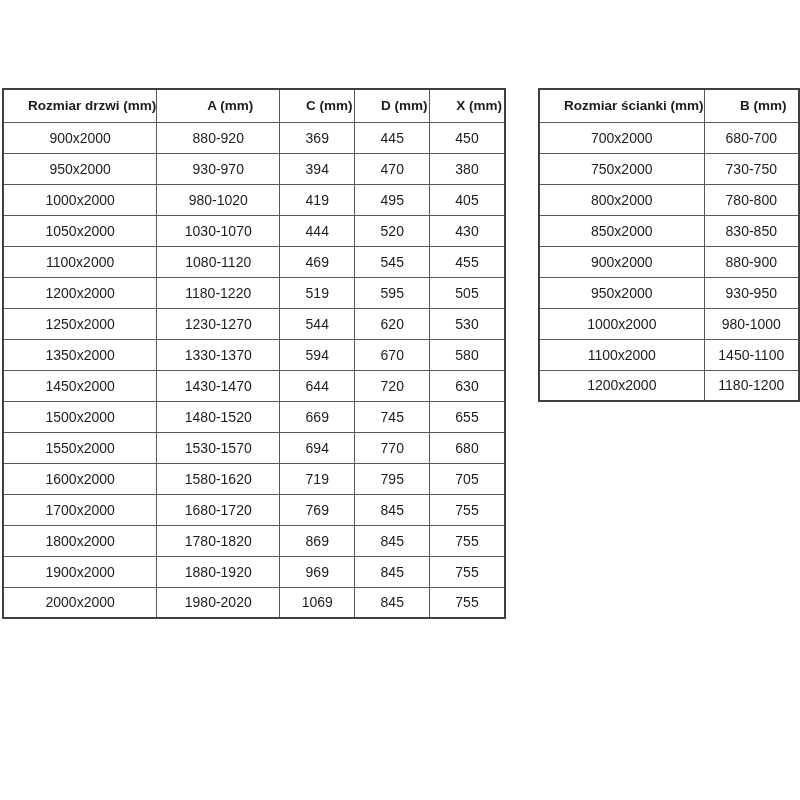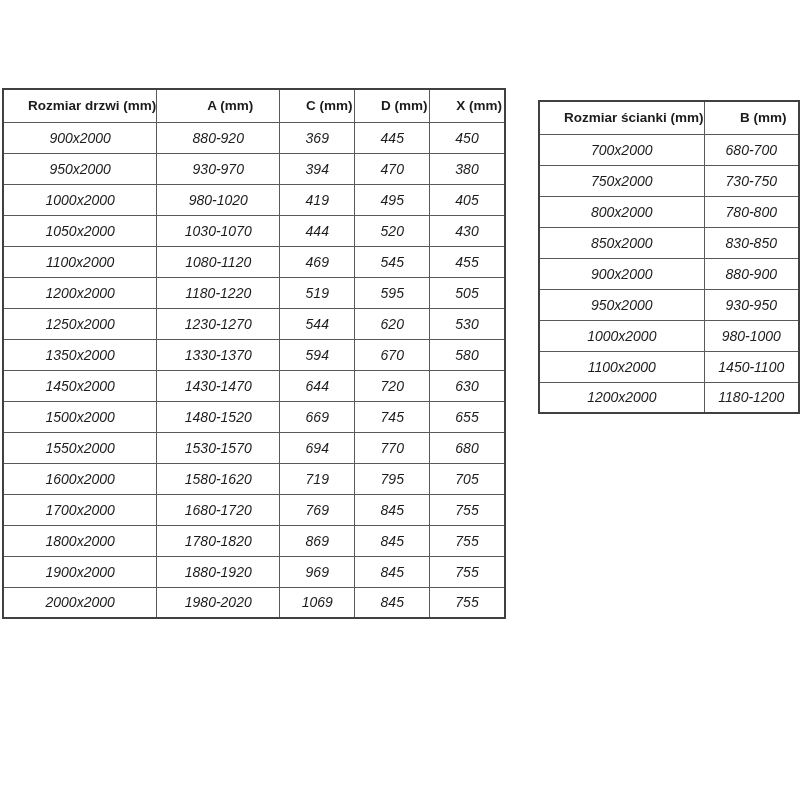--- a/index.html
+++ b/index.html
@@ -40,24 +40,24 @@
     font-family: "Liberation Sans", sans-serif;
     font-size: 14px;
     font-weight: normal;
   }
   table.t th {
     font-weight: bold;
     font-size: 13.5px;
     padding-left: 24px;
   }
   table.t thead tr { height: 33px; }
-  table.t tbody tr { height: 31px; font-style: italic; }
+  table.t tbody tr { height: 31px; }
 
   table.doors { left: 2px; top: 88px; }
-  table.walls { left: 538px; top: 100px; }
+  table.walls { left: 538px; top: 88px; }
 </style>
 </head>
 <body>
 
 <div class="canvas">
 
   <table class="t doors">
     <colgroup>
       <col style="width:137px">
       <col style="width:123px">

